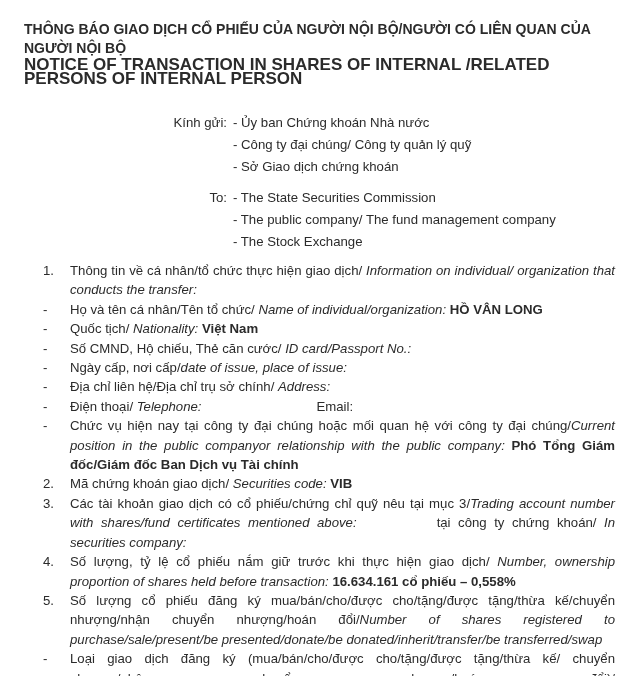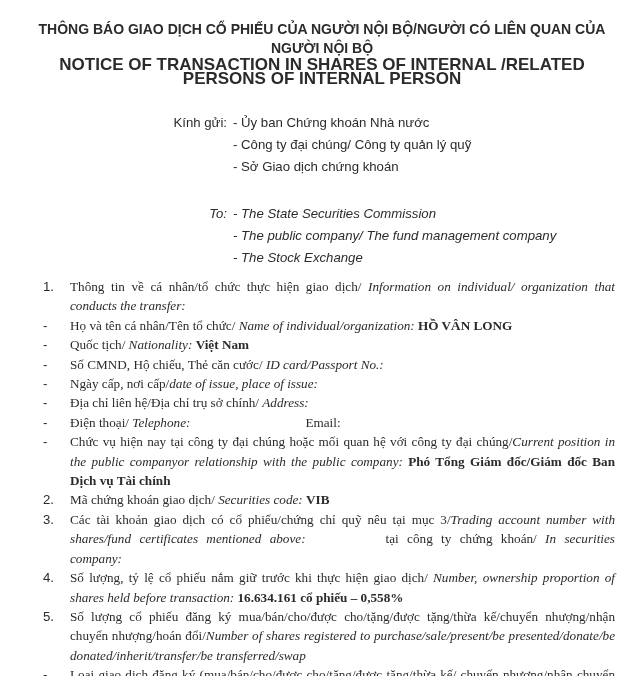--- a/index.html
+++ b/index.html
@@ -4,34 +4,34 @@
 <style>
   html, body { margin:0; padding:0; }
   body {
     width:644px; height:676px; overflow:hidden;
     background:#ffffff; color:#2b2b2b;
     font-family:"Liberation Sans", sans-serif;
     font-size:13.2px;
   }
   .page { width:644px; height:676px; }
 
-  .title-block { margin:20px 24px 14px 24px; text-align:center; }
+  .title-block { margin:20px 24px 14px 24px; }
   .title { font-weight:700; font-size:14px; line-height:18.5px; }
   .subtitle { font-weight:700; font-size:17px; line-height:14px; margin-top:1px; }
 
   .addr-block { display:flex; margin-left:170px; line-height:22px; }
   .addr-vi { margin-top:26px; }
-  .addr-en { margin-top:25px; font-style:italic; }
+  .addr-en { margin-top:9px; }
   .addr-label { width:57px; flex-shrink:0; text-align:right; }
   .addr-items { margin-left:6px; }
 
   .list { margin:8px 29px 0 43px; }
   .row { display:flex; }
   .marker { width:27px; flex-shrink:0; line-height:19.4px; }
-  .content { flex:1; text-align:justify; line-height:19.4px;font-family:Liberation Serif, serif; }
+  .content { flex:1; text-align:justify; line-height:19.4px; }
   .stretch-last .content { text-align-last:justify; }
 
   .r { font-style:normal; font-weight:400; }
   .i { font-style:italic; font-weight:400; }
   .b { font-style:normal; font-weight:700; }
   .gap { display:inline-block; height:1px; }
 </style>
 </head>
 <body style="background: rgb(255, 255, 255); color: rgb(43, 43, 43);">
 

